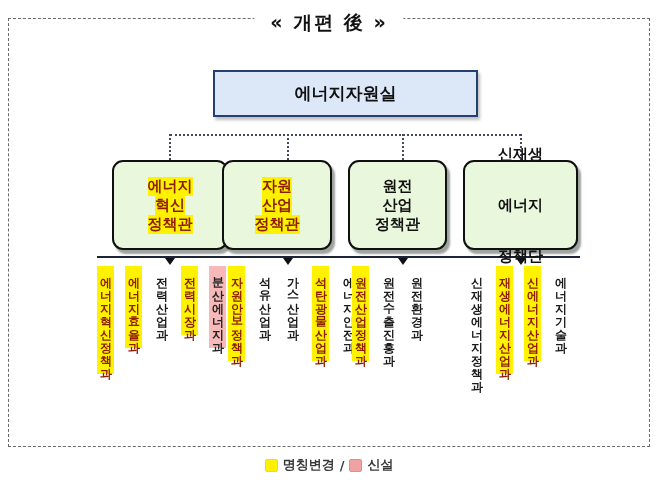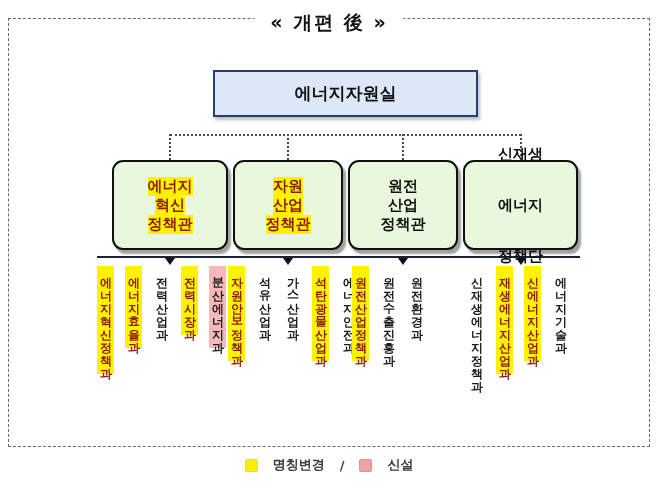--- a/index.html
+++ b/index.html
@@ -60,21 +60,21 @@
   .v-col {
     writing-mode:vertical-rl; text-orientation:upright;
     font-size:12px; font-weight:bold; color:#1a1a1a;
     letter-spacing:1px; line-height:15px; padding:2px 1px;
     white-space:nowrap;
   }
   .hl-yellow { background:#fff200; color:#8e1c00; }
   .hl-pink   { background:#f6b8b8; color:#222222; }
   .legend {
     position:absolute; left:0; top:456px; width:658px;
-    display:flex; align-items:center; justify-content:center; gap:15px;
+    display:flex; align-items:center; justify-content:center; gap:5px;
     font-size:13px; font-weight:bold; color:#3a3a3a;
   }
   .chip { width:13px; height:13px; border-radius:2px; display:inline-block; }
   .chip-yellow { background:#fff000; border:1px solid #d8d870; }
   .chip-pink   { background:#f0a2a2; border:1px solid #dd9090; }
   .legend-sep { color:#3a3a3a; }
 </style>
 </head>
 <body>
 
@@ -94,27 +94,27 @@
     <div class="dotted-v" style="left: 519.5px;"></div>
   </div>
 <div class="arrow-line"></div>
 <div id="dept-boxes">
     <div class="dept-box" style="left: 112px; width: 116px;">
       <span class="dept-line hl-yellow">에너지</span>
       <span class="dept-line hl-yellow">혁신</span>
       <span class="dept-line hl-yellow">정책관</span>
     </div>
     <div class="arrow-head" style="left: 170px;"></div>
-    <div class="dept-box" style="left: 233px; width: 110px;">
+    <div class="dept-box" style="left: 222px; width: 110px;">
       <span class="dept-line hl-yellow">자원</span>
       <span class="dept-line hl-yellow">산업</span>
       <span class="dept-line hl-yellow">정책관</span>
     </div>
     <div class="arrow-head" style="left: 288px;"></div>
-    <div class="dept-box" style="left: 348px; width: 110px;">
+    <div class="dept-box" style="left: 348px; width: 99px;">
       <span class="dept-line ">원전</span>
       <span class="dept-line ">산업</span>
       <span class="dept-line ">정책관</span>
     </div>
     <div class="arrow-head" style="left: 403px;"></div>
     <div class="dept-box" style="left: 463px; width: 115px; gap: 32px;">
       <span class="dept-line ">신재생</span>
       <span class="dept-line ">에너지</span>
       <span class="dept-line ">정책단</span>
     </div>

